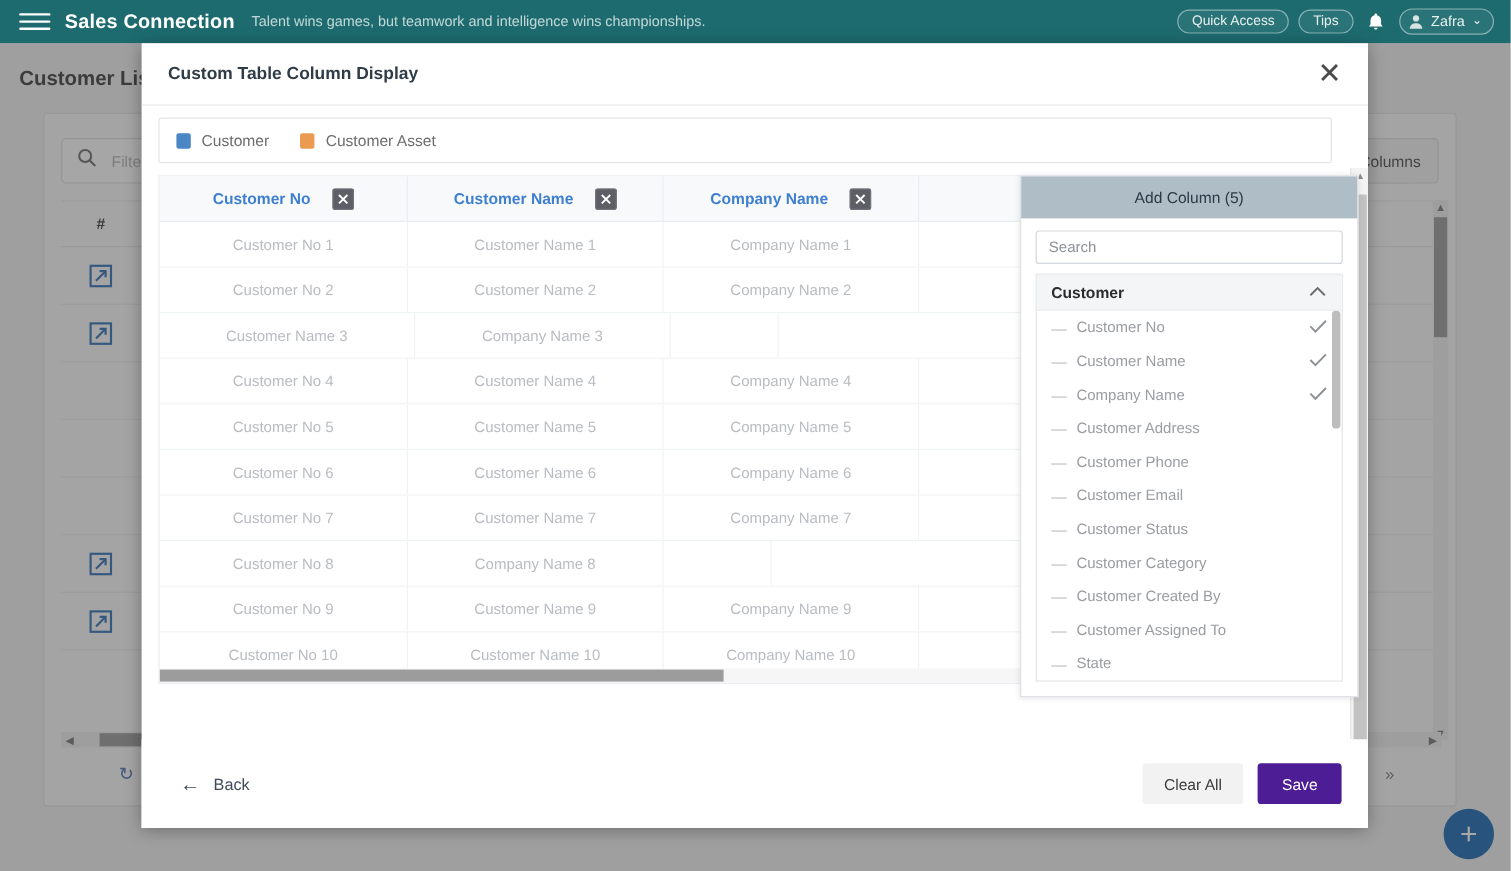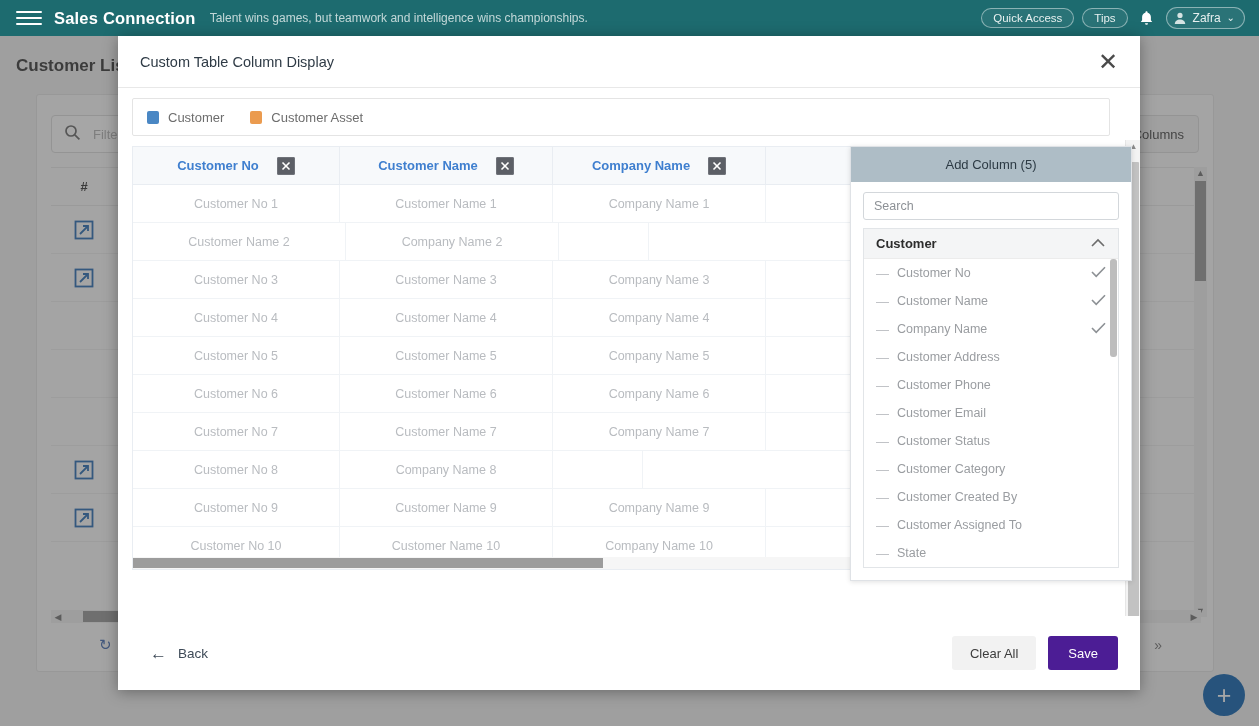--- a/index.html
+++ b/index.html
@@ -125,21 +125,21 @@
   .modal {
     position:absolute; left: 118px; top: 36px; width: 1022px; height: 654px;
     background:#ffffff; z-index: 20;
     box-shadow: 0 2px 14px rgba(0,0,0,.35);
     display:flex; flex-direction:column;
   }
   .modal-head {
     height: 52px; display:flex; align-items:center;
     padding: 0 22px; border-bottom:1px solid #e8e8e8; flex: 0 0 auto;
   }
-  .modal-title { font-size: 14.5px; font-weight:normal; color:#2f3b46;text-align:right; }
+  .modal-title { font-size: 14.5px; font-weight:bold; color:#2f3b46;text-align:right; }
   .modal-x {
     margin-left:auto; font-size: 24px; color:#4a4a4a; line-height:1;
     cursor:pointer; font-weight: 300;
   }
   .modal-body {
     flex: 1 1 auto; position:relative; padding: 10px 14px 0 14px; overflow:hidden;
   }
   .body-vscroll {
     position:absolute; right: 0px; top: 52px; width: 15px; height: 556px;
     background:#f3f3f3; border-left:1px solid #e6e6e6; z-index: 4;
@@ -431,26 +431,26 @@
             <div class="mt-th w4"></div>
           </div>
         <div id="mt-body">
             <div class="mt-row">
               <div class="mt-td w1">Customer No 1</div>
               <div class="mt-td w2">Customer Name 1</div>
               <div class="mt-td w3">Company Name 1</div>
               <div class="mt-td w4"></div>
             </div>
             <div class="mt-row">
+              <div class="mt-td w1">Customer No 2</div>
               <div class="mt-td w2">Customer Name 2</div>
               <div class="mt-td w3">Company Name 2</div>
               <div class="mt-td w4"></div>
             </div>
             <div class="mt-row">
-              <div class="mt-td w1">Customer No 3</div>
               <div class="mt-td w2">Customer Name 3</div>
               <div class="mt-td w3">Company Name 3</div>
               <div class="mt-td w4"></div>
             </div>
             <div class="mt-row">
               <div class="mt-td w1">Customer No 4</div>
               <div class="mt-td w2">Customer Name 4</div>
               <div class="mt-td w3">Company Name 4</div>
               <div class="mt-td w4"></div>
             </div>

